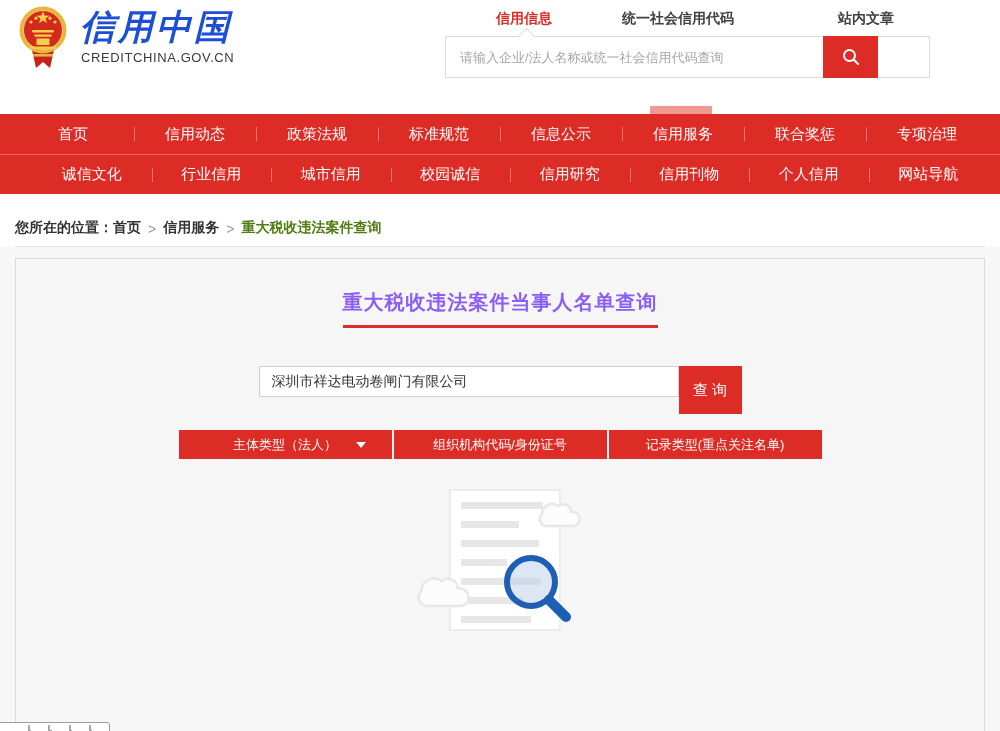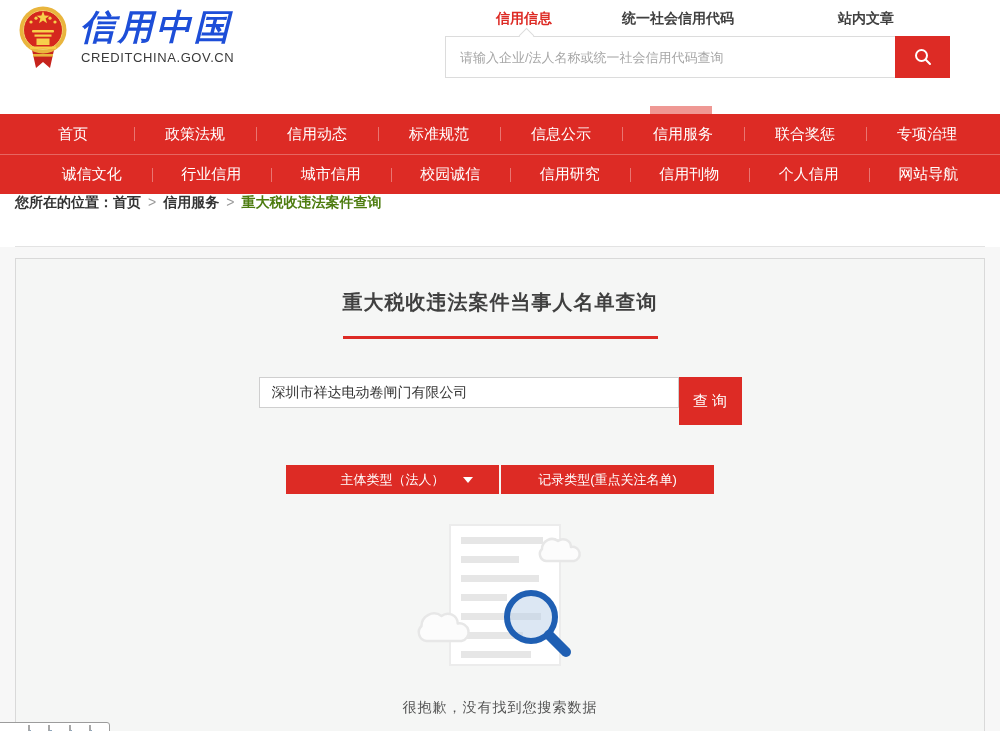--- a/index.html
+++ b/index.html
@@ -19,21 +19,21 @@
   .logo-cn { position:absolute; left:80px; top:8px; font-size:35px; font-weight:bold;
              color:#1d4ed8; letter-spacing:3px; line-height:1.1;font-style:italic; }
   .logo-en { position:absolute; left:81px; top:50px; font-size:13px; color:#3a3a3a;
              letter-spacing:.6px; font-weight:500; }
 
   .top-tab { position:absolute; top:10px; font-size:14px; font-weight:700; color:#404040;
              cursor:pointer; white-space:nowrap; }
   .top-tab.active { color:#dd2b25; }
   #tab1 { left:496px; } #tab2 { left:622px; } #tab3 { left:838px; }
 
-  .searchbar { position:absolute; left:445px; top:36px; width:505px; height:42px; }
+  .searchbar { position:absolute; left:445px; top:36px; width:433px; height:42px; }
   .searchbar input {
     position:absolute; left:0; top:0; width:485px; height:42px; background:#fff;
     border:1px solid #dcdcdc; padding:0 14px; font-size:13px; color:#333;
     outline:none; font-family:inherit;
   }
   .searchbar input::placeholder { color:#a6a6a6; }
   .notch { position:absolute; left:76px; top:-6px; width:11px; height:11px; background:#fff;
            border-left:1px solid #dcdcdc; border-top:1px solid #dcdcdc;
            transform:rotate(45deg); z-index:2; }
   .search-btn { position:absolute; right:0; top:0; width:55px; height:42px; background:#dd2b25;
@@ -45,38 +45,38 @@
   .nav-row { display:flex; height:40px; padding:0 12px; }
   .nav-row + .nav-row { border-top:1px solid rgba(255,255,255,.28);padding-left:32px; }
   .nav-item { flex:1; display:flex; align-items:center; justify-content:center; color:#fff;
               font-size:15px; position:relative; cursor:pointer; white-space:nowrap; }
   .nav-item + .nav-item::before { content:""; position:absolute; left:0; top:13px; height:14px;
               width:1px; background:rgba(255,255,255,.35); }
 
   
   .breadcrumb-bar { position:absolute; top:194px; left:0; width:1000px; height:53px; background:#fff; }
   .breadcrumb { margin:0 15px; height:53px; border-bottom:1px solid #e3e3e3;
-                display:flex; padding-bottom:9px;
+                display:flex; align-items:flex-end; padding-bottom:9px;
                 font-size:14px; font-weight:700; color:#333; }
   .bc-sep { margin:0 7px; color:#999; font-weight:400; }
   .bc-link { cursor:pointer; }
   .bc-current { color:#4d7c0f; cursor:pointer; }
 
   
   .panel { position:absolute; top:258px; left:15px; width:970px; height:500px;
            background:#f5f6f5; border:1px solid #d9d9d9; }
   .panel-title-wrap { text-align:center; margin-top:30px; }
-  .panel-title { display:inline-block; font-size:20px; font-weight:bold; color:#404040;
-                 letter-spacing:1px; padding-bottom:20px; border-bottom:3px solid #dd2b25; }
+  .panel-title { display:inline-block; font-size:20px; font-weight:bold; color:#8b5cf6;
+                 letter-spacing:1px; padding-bottom:9px; border-bottom:3px solid #dd2b25; }
   .query-row { display:flex; justify-content:center; margin-top:38px; }
   .query-input { width:420px; height:31px; background:#fff; border:1px solid #cfcfcf;
                  padding:0 12px; font-size:14px; color:#333; outline:none; font-family:inherit; }
   .query-btn { width:63px; height:48px; background:#dd2b25; color:#fff; border:none;
                font-size:15px; cursor:pointer; font-family:inherit; }
-  .filter-row { display:flex; justify-content:center; gap:2px; margin-top:40px;align-items:center; }
+  .filter-row { display:flex; justify-content:center; gap:2px; margin-top:16px;align-items:center; }
   .filter-cell { width:213px; height:29px; background:#dd2b25; color:#fff; font-size:13px;
                  display:flex; align-items:center; justify-content:center; position:relative;
                  cursor:pointer; white-space:nowrap; }
   .caret { position:absolute; right:26px; top:12px; width:0; height:0;
            border-left:5px solid transparent; border-right:5px solid transparent;
            border-top:6px solid #fff; }
   .illustration { display:block; margin:23px auto 0; }
   .empty-msg { text-align:center; margin-top:22px; font-size:14px; color:#555; letter-spacing:1px; }
 
   
@@ -126,22 +126,22 @@
         <line x1="12.8" y1="12.8" x2="17" y2="17" stroke="#fff" stroke-width="2" stroke-linecap="round"></line>
       </svg>
     </button>
   </div>
 </div>
 
 <div class="nav">
   <div class="active-indicator"></div>
   <div class="nav-row">
     <div class="nav-item">首页</div>
+    <div class="nav-item">信用动态</div>
     <div class="nav-item">政策法规</div>
-    <div class="nav-item">信用动态</div>
     <div class="nav-item">标准规范</div>
     <div class="nav-item">信息公示</div>
     <div class="nav-item">信用服务</div>
     <div class="nav-item">联合奖惩</div>
     <div class="nav-item">专项治理</div>
   </div>
   <div class="nav-row">
     <div class="nav-item">诚信文化</div>
     <div class="nav-item">行业信用</div>
     <div class="nav-item">城市信用</div>
@@ -171,20 +171,23 @@
 
   <div class="query-row">
     <input type="text" class="query-input" value="深圳市祥达电动卷闸门有限公司" style="">
     <button class="query-btn">查 询</button>
   </div>
 
   <div class="filter-row">
     <div class="filter-cell">
       <span>主体类型（法人）</span>
       <span class="caret"></span>
+    </div>
+    <div class="filter-cell">
+      <span>组织机构代码/身份证号</span>
     </div>
     <div class="filter-cell">
       <span>记录类型(重点关注名单)</span>
     </div>
   </div>
 
   <svg class="illustration" width="210" height="160" viewBox="0 0 210 160">
     <g>
       <rect x="55" y="8" width="110" height="140" fill="#ffffff" stroke="#ececec" stroke-width="2"></rect>
       <rect x="66" y="20" width="82" height="7" fill="#e6e6e6"></rect>
@@ -198,21 +201,20 @@
     <g>
       <path transform="translate(145,44)" d="M6,0 a7,7 0 0 1 -4,-12 a10,10 0 0 1 16,-8 a8,8 0 0 1 13,6 a6,6 0 0 1 3,14 z" fill="#fcfcfc" stroke="#e7e7e7" stroke-width="2.5" stroke-linejoin="round"></path>
       <path transform="translate(24,124) scale(1.25)" d="M6,0 a7,7 0 0 1 -4,-12 a10,10 0 0 1 16,-8 a8,8 0 0 1 13,6 a6,6 0 0 1 3,14 z" fill="#fcfcfc" stroke="#e7e7e7" stroke-width="2" stroke-linejoin="round"></path>
     </g>
     <g>
       <circle cx="136" cy="100" r="24" fill="#b9d0e8" fill-opacity="0.5" stroke="#1f5fb3" stroke-width="6"></circle>
       <line x1="154" y1="118" x2="171" y2="135" stroke="#1f5fb3" stroke-width="10" stroke-linecap="round"></line>
     </g>
   </svg>
 
-  <div class="empty-msg">很抱歉，没有找到您搜索数据</div>
 </div>
 
 <div class="cutoff">
   <i></i>
   <i></i>
   <i></i>
   <i></i>
 </div>
 
 </body></html>

